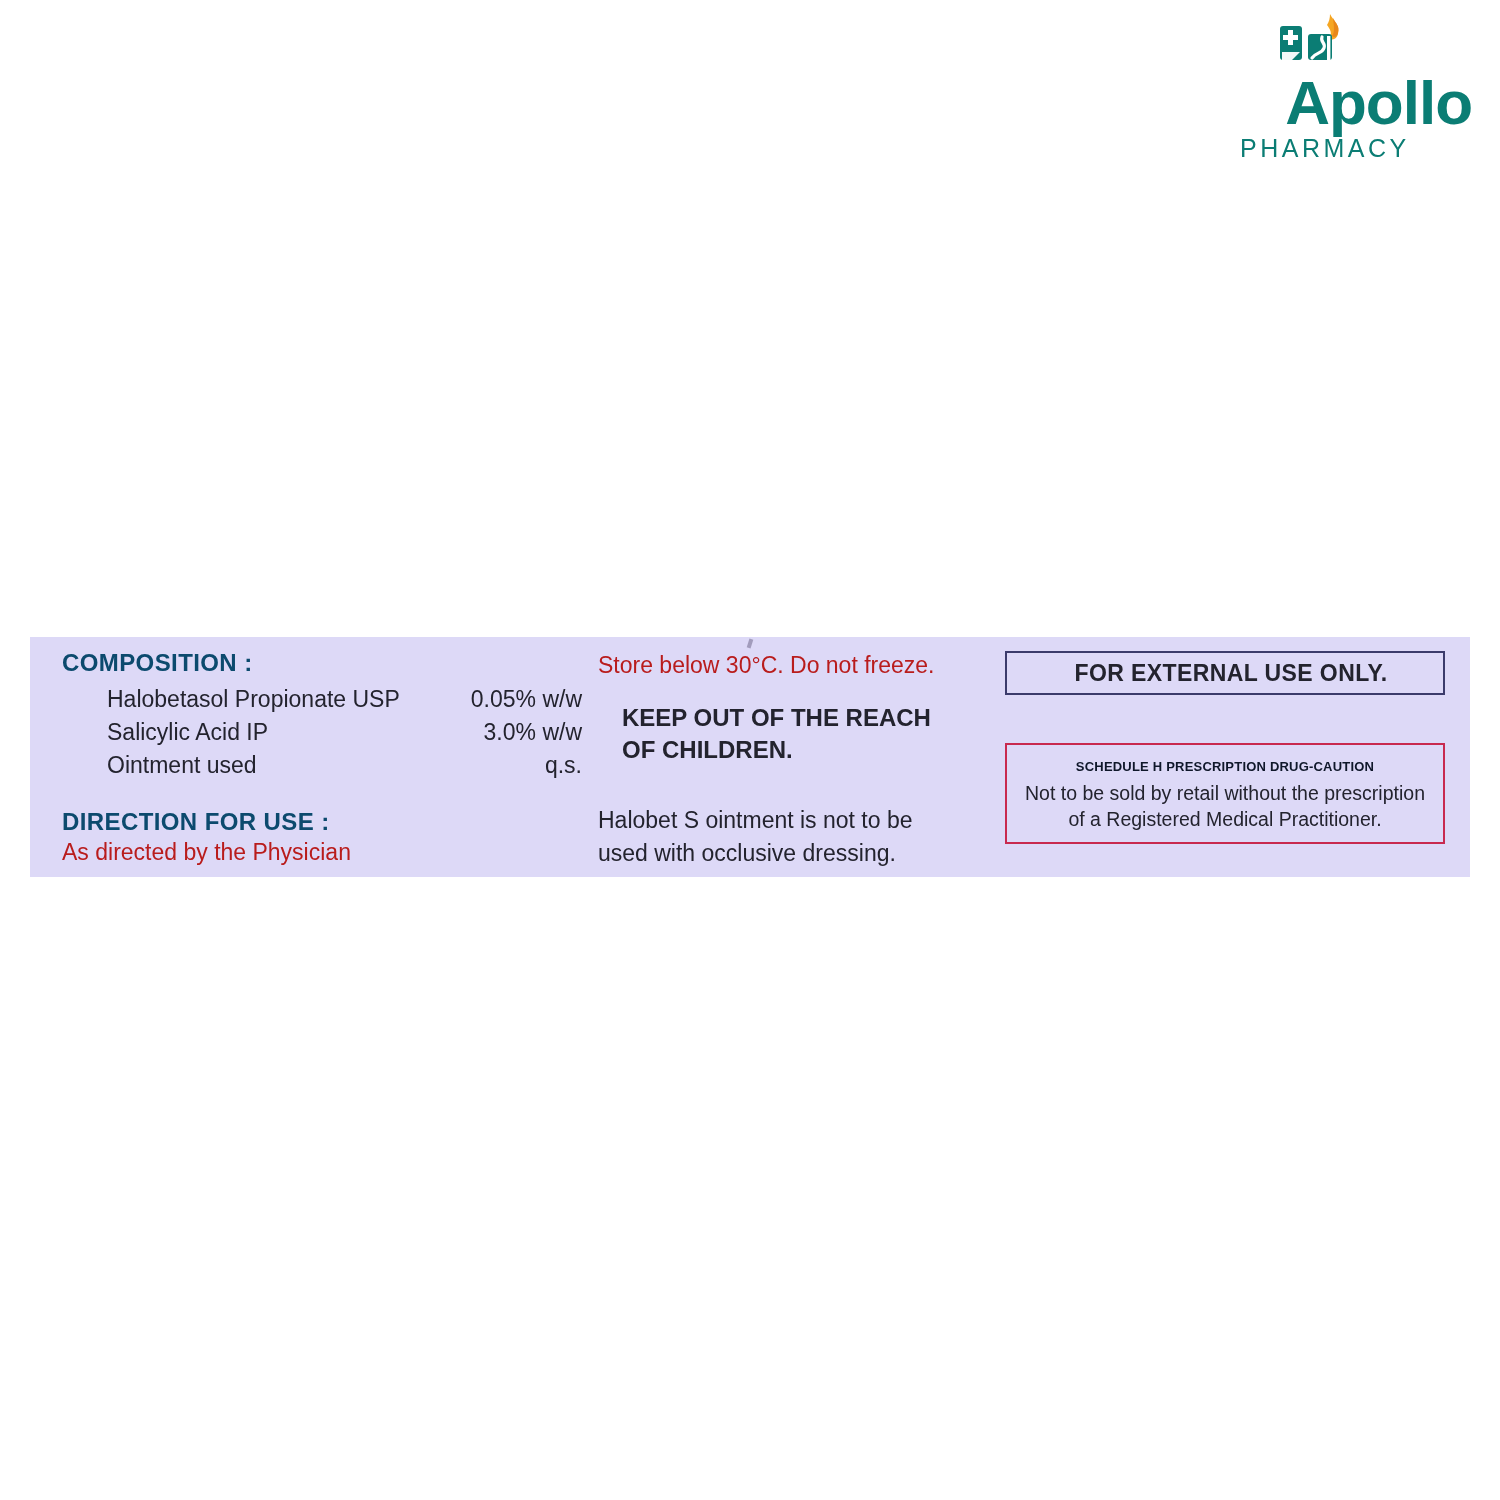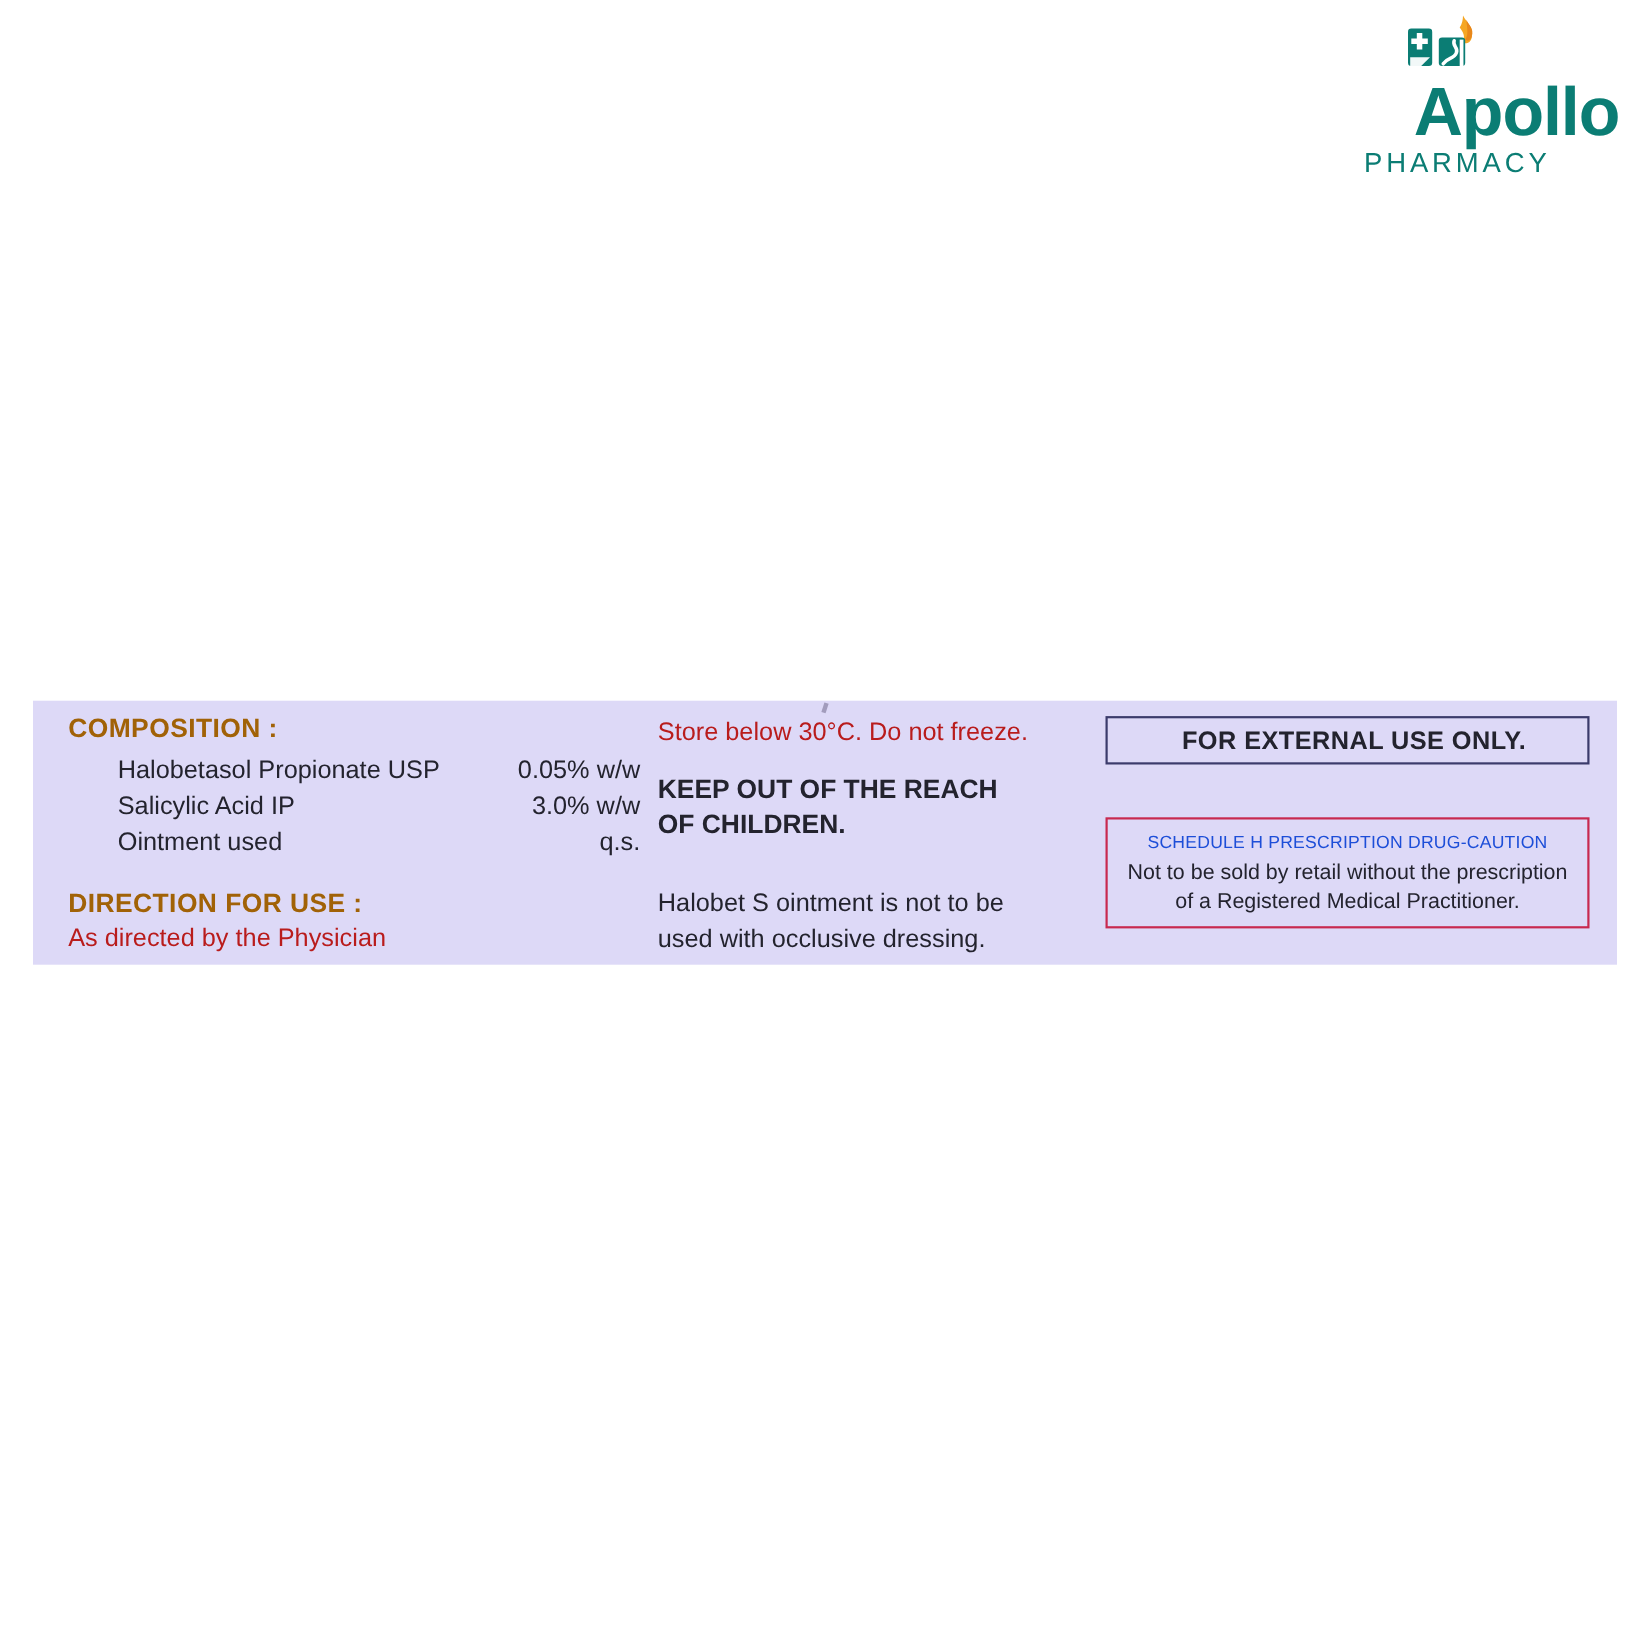--- a/index.html
+++ b/index.html
@@ -64,21 +64,21 @@
     background: #ddd9f7;
   }
 
   .col { position: absolute; }
 
   
   #col-composition { left: 32px; top: 12px; width: 520px; }
   .sec-title {
     font-size: 24px;
     font-weight: bold;
-    color: #a16207;
+    color: #0c4a6e;
     letter-spacing: 0.4px;
   }
   .comp-table { margin-top: 6px; margin-left: 45px; }
   .comp-row {
     display: flex;
     font-size: 23px;
     color: #23232e;
     line-height: 33px;
   }
   .comp-name { width: 360px; }
@@ -91,20 +91,21 @@
   }
 
   
   #col-storage { left: 568px; top: 12px; width: 390px; }
   #keep-out {
     margin-top: 20px;
     font-size: 24px;
     font-weight: bold;
     color: #23232e;
     line-height: 32px;
+    margin-left: 24px;
   }
   #occlusive {
     margin-top: 38px;
     font-size: 23px;
     color: #23232e;
     line-height: 33px;
   }
 
   
   #col-warnings { left: 975px; top: 14px; width: 440px; }
@@ -119,23 +120,23 @@
     letter-spacing: 0.4px;
     padding-left: 12px;
   }
   #schedule-box {
     margin-top: 48px;
     border: 2px solid #c8294f;
     padding: 8px 6px 10px 6px;
     text-align: center;
   }
   #schedule-title {
-    font-size: 16px;
-    font-weight: normal;
-    color: #1d4ed8;
+    font-size: 13px;
+    font-weight: bold;
+    color: #0f172a;
     letter-spacing: 0.2px;
     line-height: 27px;
   }
   .schedule-line {
     font-size: 19.5px;
     color: #23232e;
     line-height: 26px;
   }
 
   

